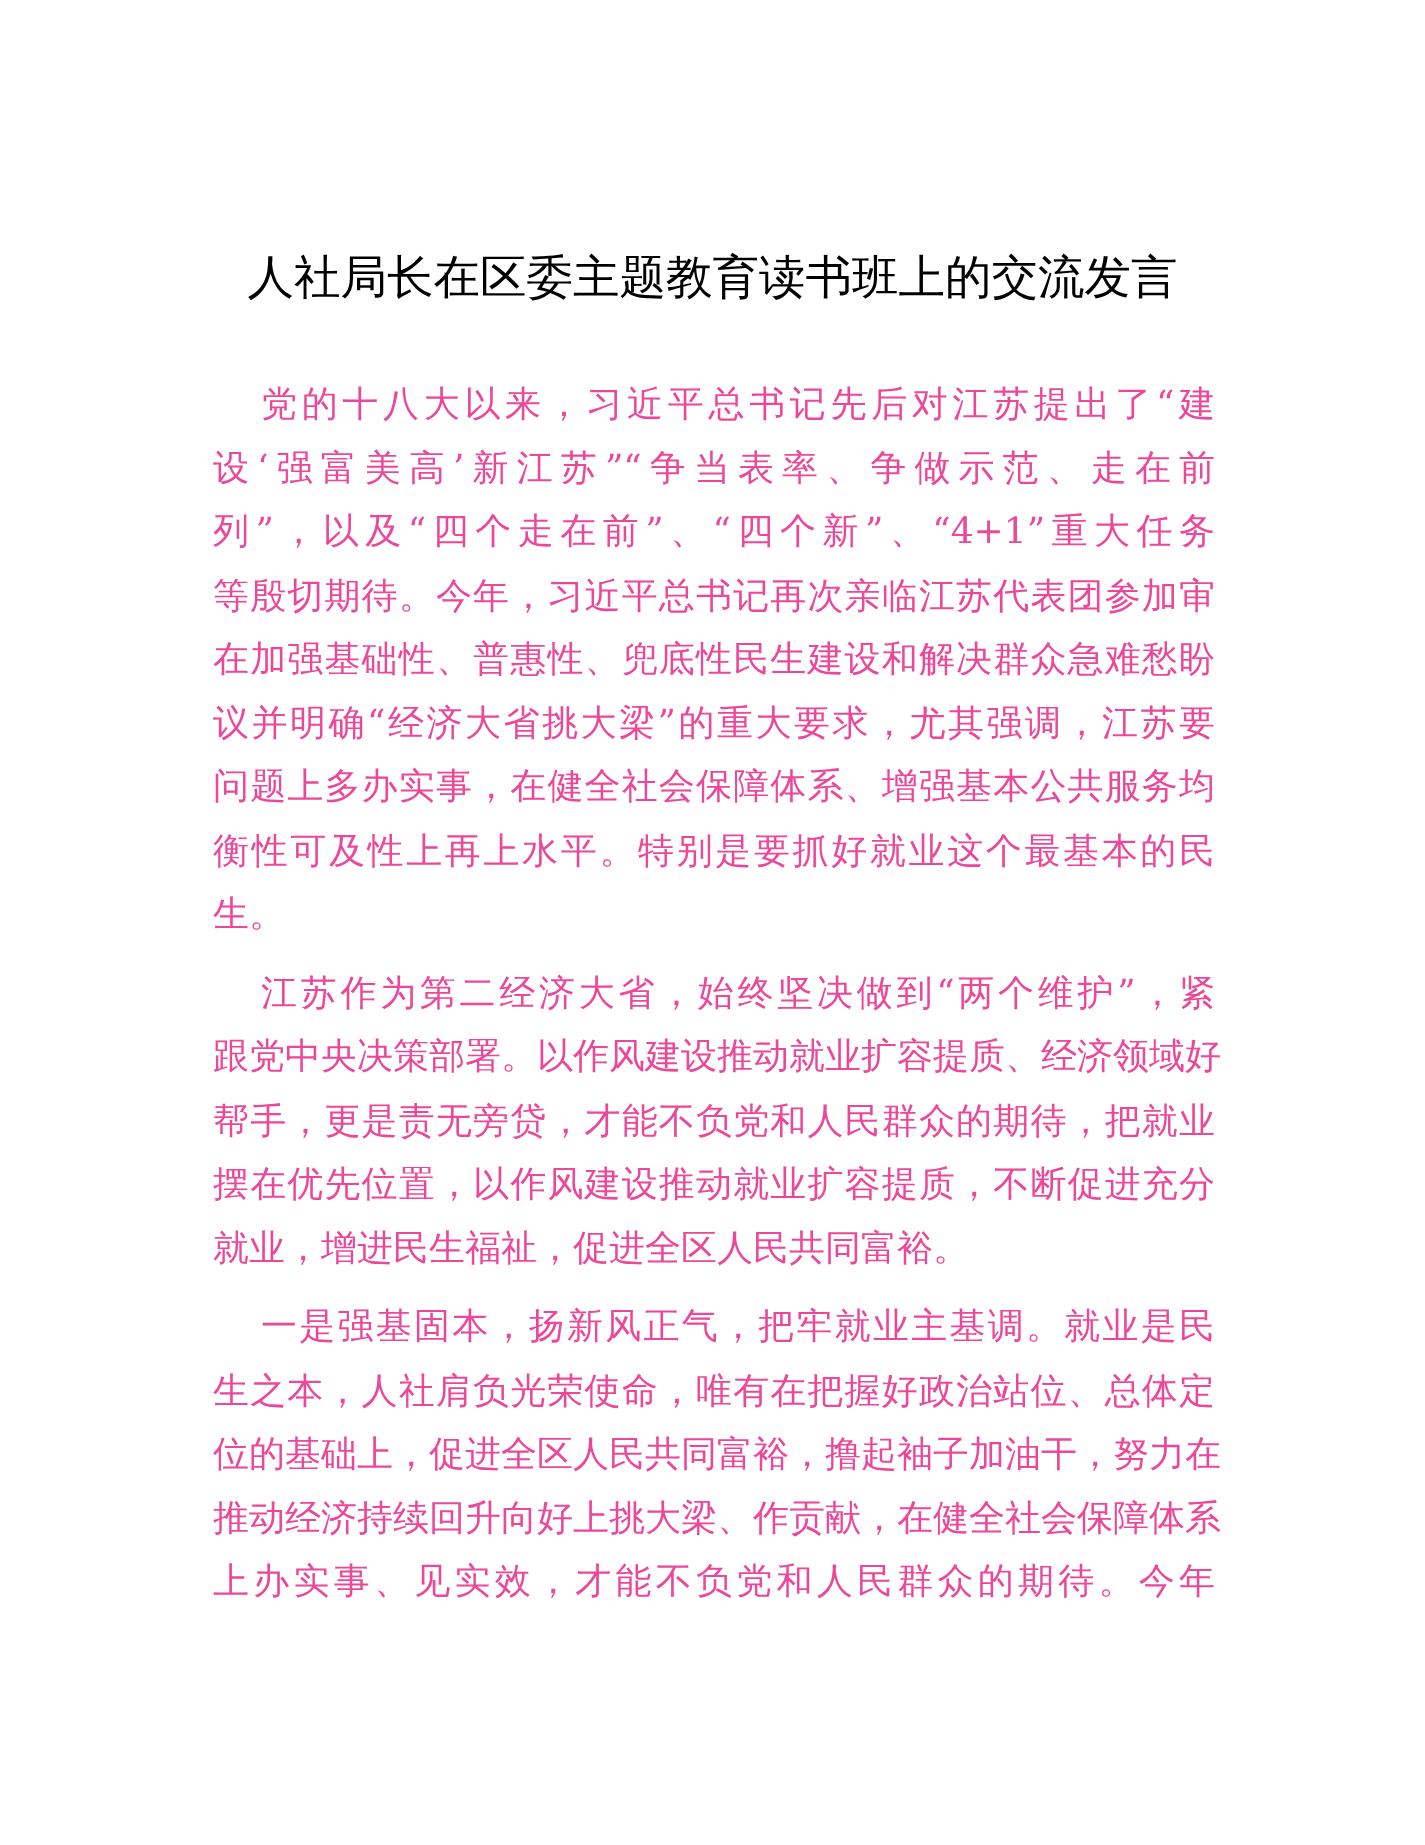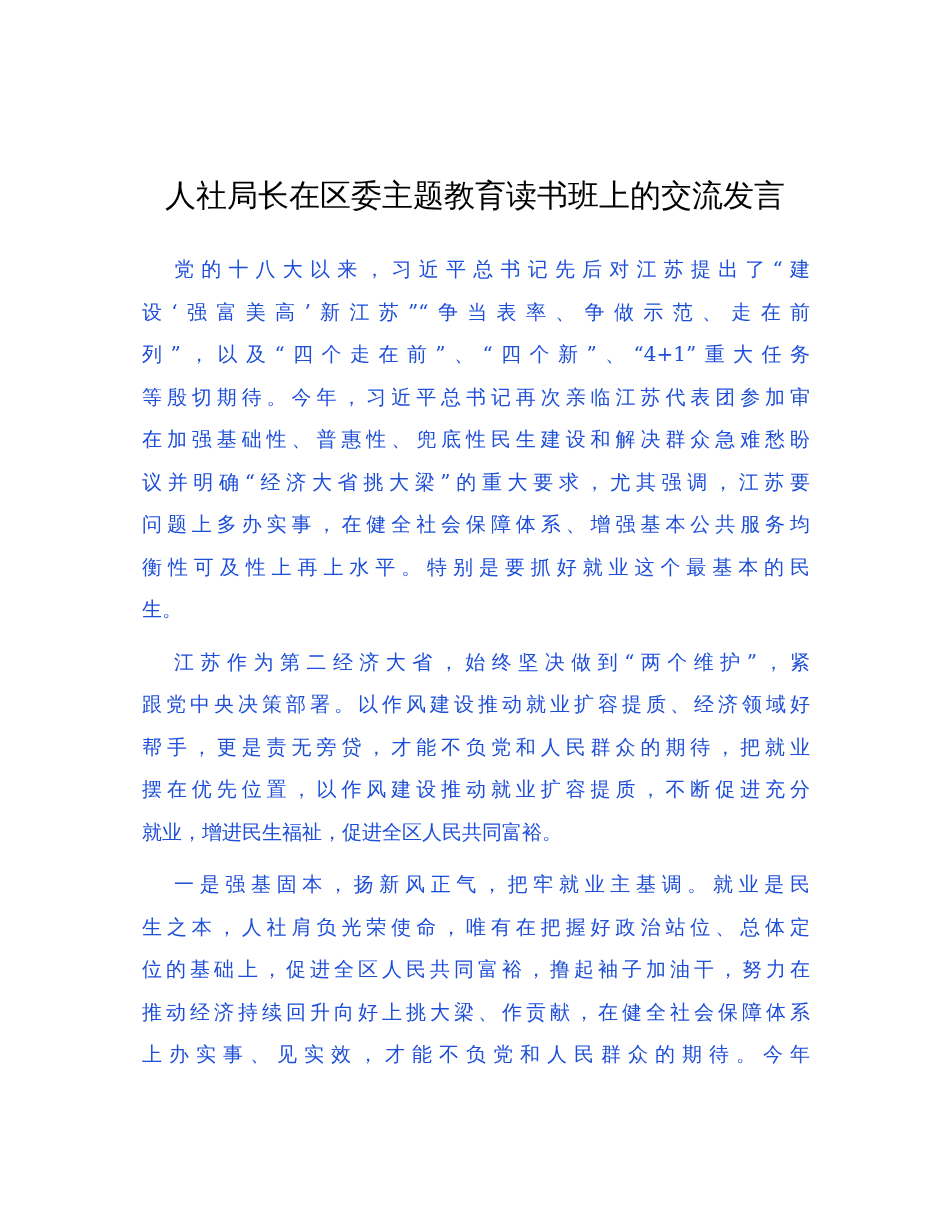--- a/index.html
+++ b/index.html
@@ -21,35 +21,34 @@
       width: 950px;
       height: 1230px;
       background: #ffffff;
     }
     .title {
       position: absolute;
       left: 0;
       top: 163px;
       width: 950px;
       text-align: center;
-      font-family: Liberation Mono, monospace;
+      font-family: Liberation Sans, sans-serif;
       font-size: 31px;
       line-height: 44px;
       letter-spacing: 0px;
       white-space: nowrap;
-      margin-top: 13px;
     }
     .body {
       position: absolute;
       left: 142px;
       top: 248px;
       width: 668px;
       font-family: "DejaVu Serif", "Liberation Serif", serif;
-      font-size: 20px;
-      color: #1d4ed8;
+      font-size: 24px;
+      color: #ec4899;
     }
     .para {
       margin: 0 0 10px 0;
     }
     .line {
       display: block;
       height: 42.5px;
       line-height: 42.5px;
       white-space: nowrap;
       text-align: justify;

